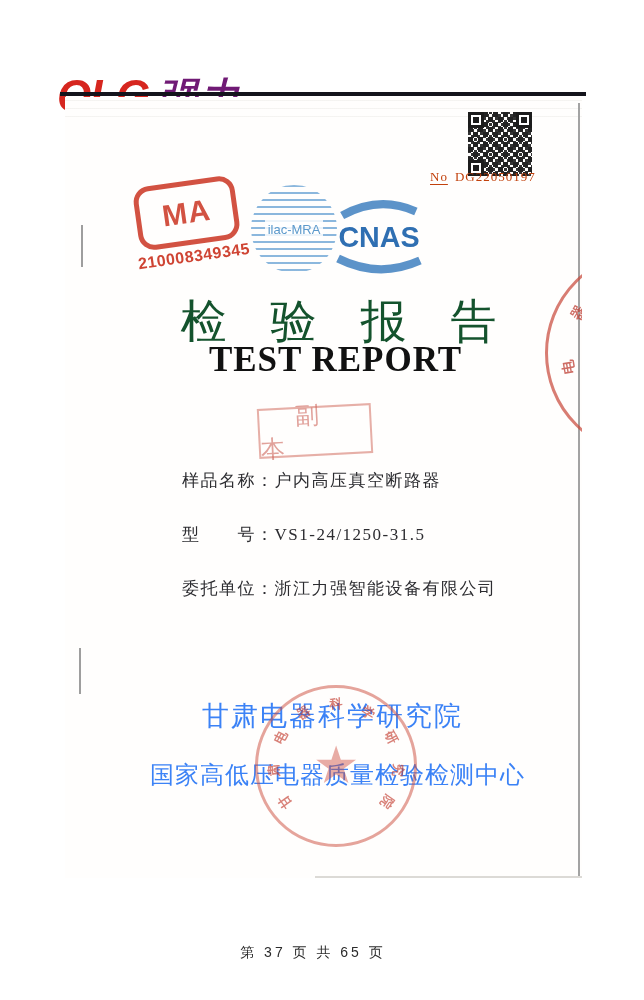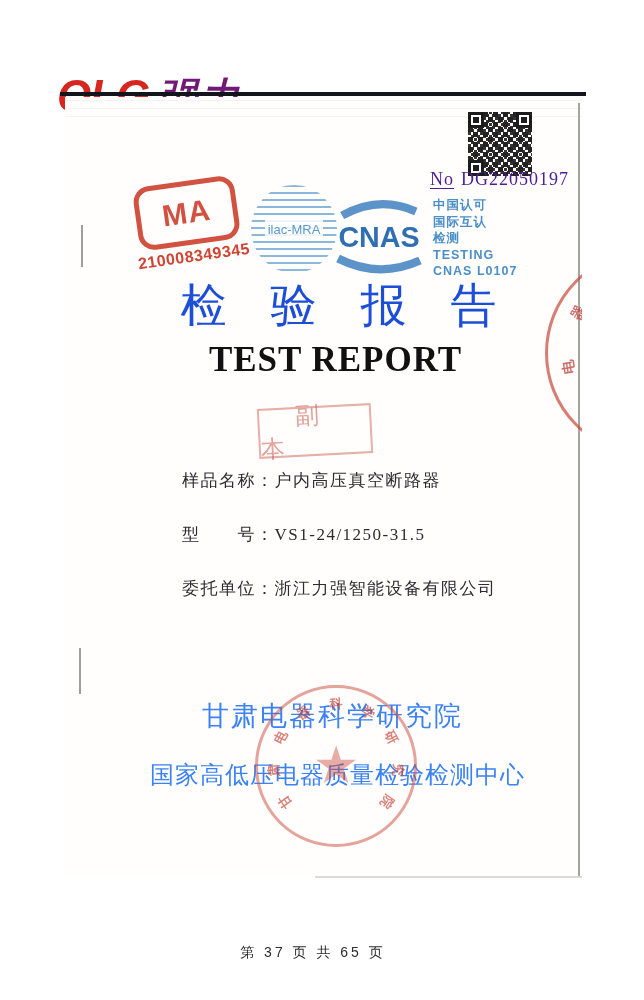--- a/index.html
+++ b/index.html
@@ -27,21 +27,21 @@
 
   
   .qr{position:absolute;left:403px;top:15px;width:64px;height:64px;background:
       repeating-conic-gradient(#222 0% 25%,transparent 0% 50%),
       repeating-conic-gradient(#333 0% 25%,transparent 0% 50%);
     background-size:10px 10px,6px 6px;background-position:0 0,3px 2px;}
   .qr .finder{position:absolute;width:10px;height:10px;border:3px solid #1c1c1c;background:#fff;}
   .qr .finder::after{content:"";position:absolute;left:2px;top:2px;width:6px;height:6px;background:#1c1c1c;}
   .qr .f-tl{left:0;top:0;} .qr .f-tr{right:0;top:0;} .qr .f-bl{left:0;bottom:0;}
   .report-no{position:absolute;left:365px;top:72px;font-family:"Liberation Serif",serif;
-    font-size:18px;color:#4c1d95;letter-spacing:1px;white-space:nowrap;}
+    font-size:13px;color:#c2410c;letter-spacing:1px;white-space:nowrap;}
   .report-no .no-label{text-decoration:underline;text-underline-offset:3px;margin-right:7px;}
 
   
   .cma{position:absolute;left:68px;top:84px;width:110px;transform:rotate(-8deg);
     color:#cf4433;text-align:center;}
   .cma-box{width:92px;height:54px;margin:0 auto;border:5px solid #cf4433;border-radius:16px;
     display:flex;align-items:center;justify-content:center;opacity:.92;}
   .cma-box .mark{font-size:30px;font-weight:bold;letter-spacing:1px;}
   .cma-num{margin-top:3px;font-size:16px;font-weight:bold;letter-spacing:.5px;white-space:nowrap;}
 
@@ -51,22 +51,22 @@
     opacity:.9;display:flex;align-items:center;justify-content:center;}
   .ilac .band{background:rgba(255,255,255,.85);padding:2px 3px;font-size:13px;font-weight:normal;
     color:#4a8fc7;white-space:nowrap;}
 
   
   .cnas{position:absolute;left:262px;top:96px;}
   .cnas-lines{position:absolute;left:368px;top:100px;font-size:12.5px;font-weight:bold;
     color:#4a8fc7;line-height:16.5px;letter-spacing:1px;}
 
   
-  .title-cn{position:absolute;left:50%;top:178px;transform:translateX(-50%) translateX(37px);
-    font-family:"Liberation Serif",serif;font-size:46px;color:#1d4ed8;
+  .title-cn{position:absolute;left:50%;top:194px;transform:translateX(-50%) translateX(37px);
+    font-family:"Liberation Serif",serif;font-size:46px;color:#14532d;
     letter-spacing:44px;white-space:nowrap;font-weight:500;}
   .title-en{position:absolute;left:50%;top:243px;transform:translateX(-50%) translateX(12px);
     font-family:"Liberation Serif",serif;font-size:35px;font-weight:bold;color:#111;
     letter-spacing:1px;white-space:nowrap;}
 
   
   .copy-stamp{position:absolute;left:193px;top:309px;width:110px;height:46px;
     border:2px solid rgba(214,122,110,.6);transform:rotate(-3deg);
     display:flex;align-items:center;justify-content:center;
     font-family:"Liberation Serif",serif;font-size:24px;color:rgba(205,100,90,.6);
@@ -137,27 +137,20 @@
 
   <div class="ilac">
     <span class="band">ilac-MRA</span>
   </div>
 
   <svg class="cnas" width="104" height="86" viewBox="0 0 100 84">
     <path d="M14 22 Q50 2 86 18" fill="none" stroke="#3f80c0" stroke-width="8" opacity="0.85"></path>
     <text x="50" y="53" text-anchor="middle" font-family="Liberation Sans, sans-serif" font-size="28" font-weight="bold" fill="#2f6fb2">CNAS</text>
     <path d="M10 64 Q50 84 90 66" fill="none" stroke="#3f80c0" stroke-width="8" opacity="0.85"></path>
   </svg>
-  <div class="cnas-lines">
-    <div>中国认可</div>
-    <div>国际互认</div>
-    <div>检测</div>
-    <div>TESTING</div>
-    <div>CNAS L0107</div>
-  </div>
 
   <div class="title-cn">检验报告</div>
   <div class="title-en">TEST REPORT</div>
 
   <div class="copy-stamp">副本</div>
 
   <div class="fields">
     <div class="field-row r1">
       <span class="flabel">样品名称：</span><span>户内高压真空断路器</span>
     </div>

